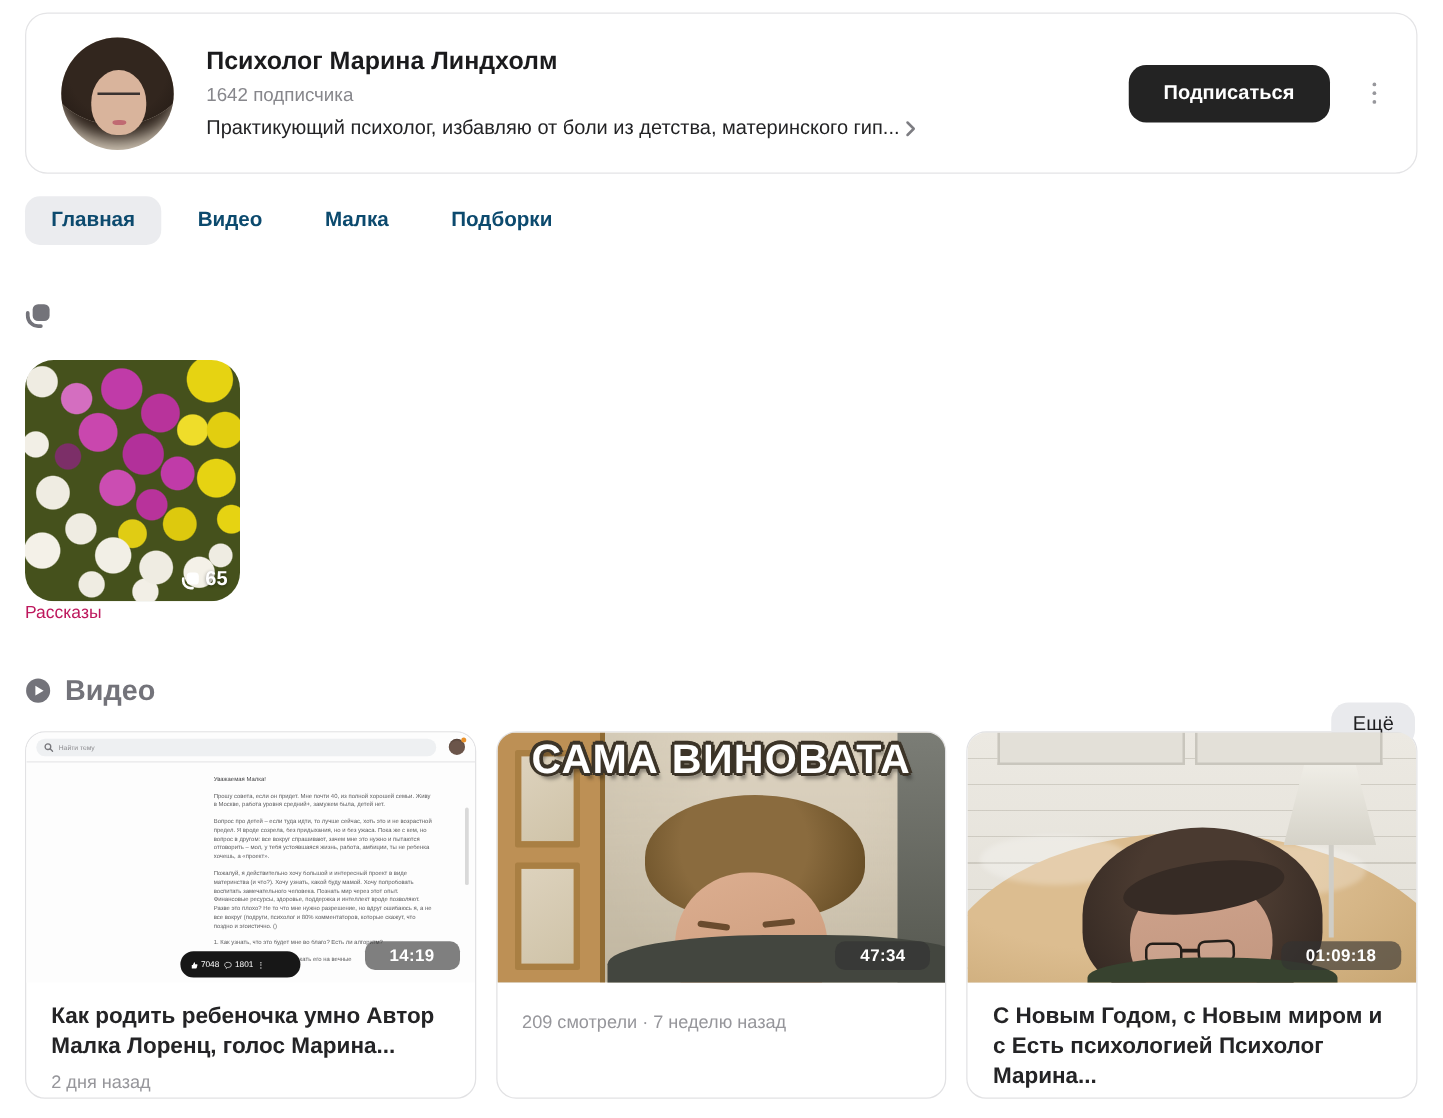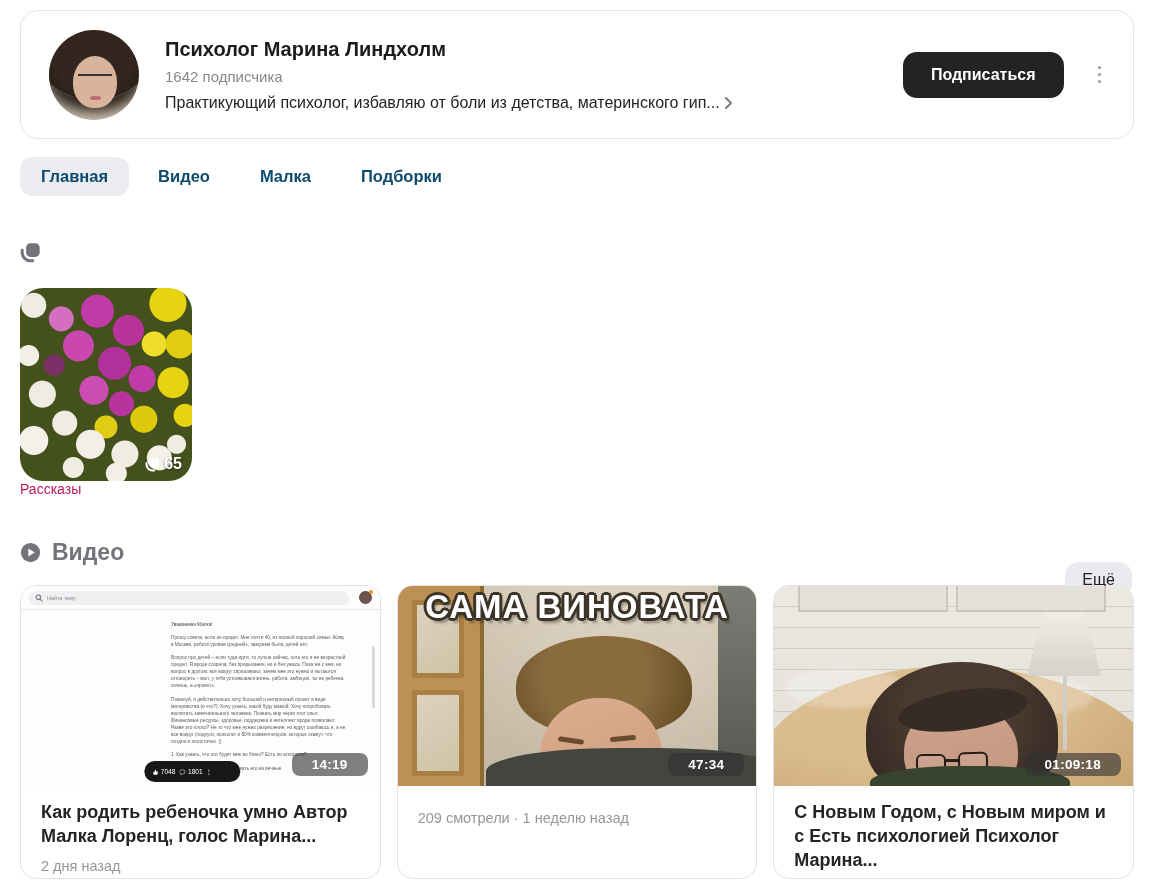--- a/index.html
+++ b/index.html
@@ -308,21 +308,21 @@
       <div class="face"></div>
       <div class="brow l"></div>
       <div class="brow r"></div>
       <div class="eye l"></div>
       <div class="eye r"></div>
       <div class="shirt"></div>
       <div class="overlay-txt">САМА ВИНОВАТА</div>
       <div class="duration">47:34</div>
     </div>
     <div class="vbody">
-      <div class="vmeta">209 смотрели · 1 неделю назад</div>
+      <div class="vmeta">209 смотрели · 7 неделю назад</div>
     </div>
   </div>
 
   <div class="vcard">
     <div class="vthumb t-ny">
       <div class="frame f1"></div>
       <div class="frame f2"></div>
       <div class="couch"></div>
       <div class="cushion c1"></div>
       <div class="cushion c2"></div>

